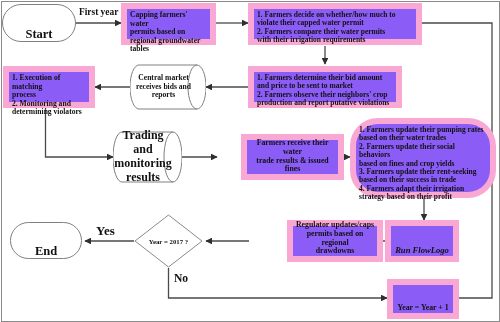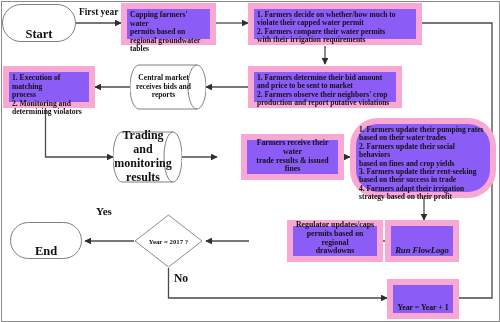--- a/index.html
+++ b/index.html
@@ -246,16 +246,16 @@
 
   <div class="node terminal" style="left:10px; top:222px; width:72px; height:37px; font-size:12.5px;">
     <span class="inner">End</span>
   </div>
 
   <div class="node box" style="left:387px; top:279px; width:72px; height:40px; font-size:7.8px;">
     <span class="inner">Year = Year + 1</span>
   </div>
 
   <span class="edge-label" style="left:79px; top:7px; font-size:9.4px;">First year</span>
-  <span class="edge-label" style="left:96px; top:205px; font-size:11px;text-align:right;">Yes</span>
+  <span class="edge-label" style="left:96px; top:223px; font-size:13px;text-align:right;">Yes</span>
   <span class="edge-label" style="left:174px; top:272px; font-size:11.6px;">No</span>
 
 </div>
 
 </body></html>

